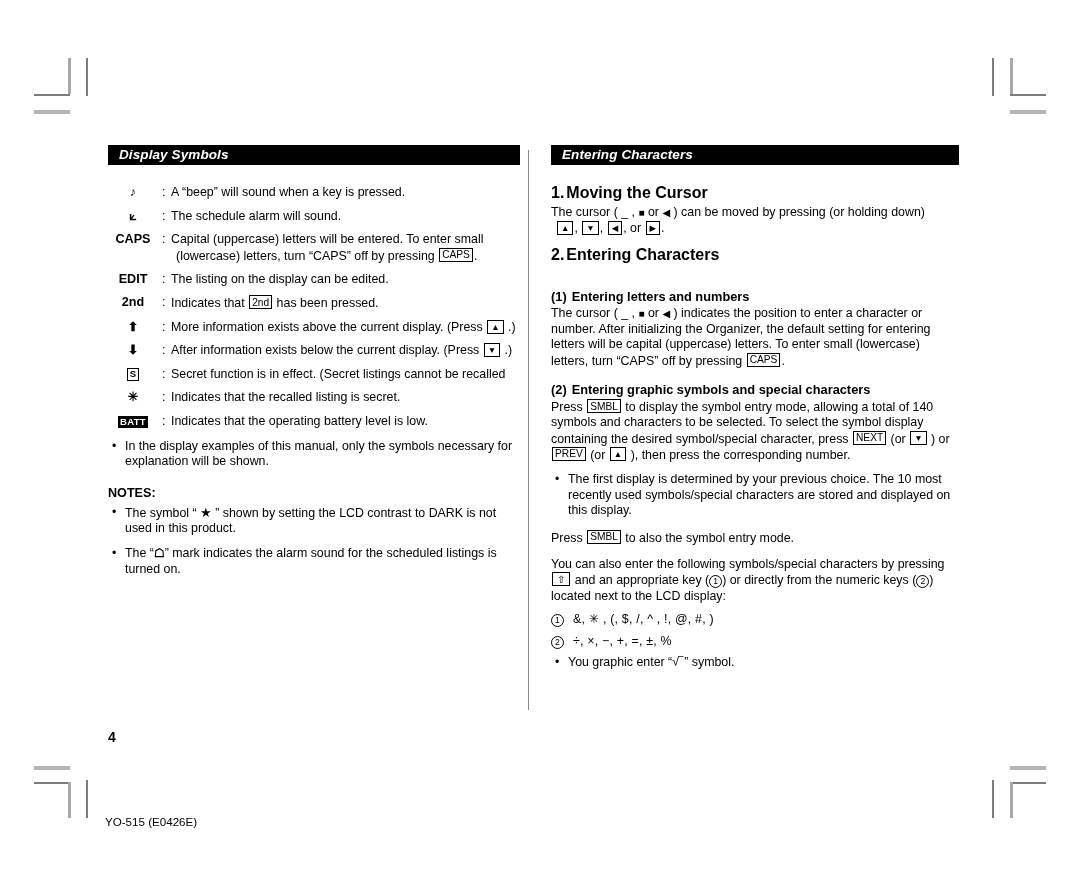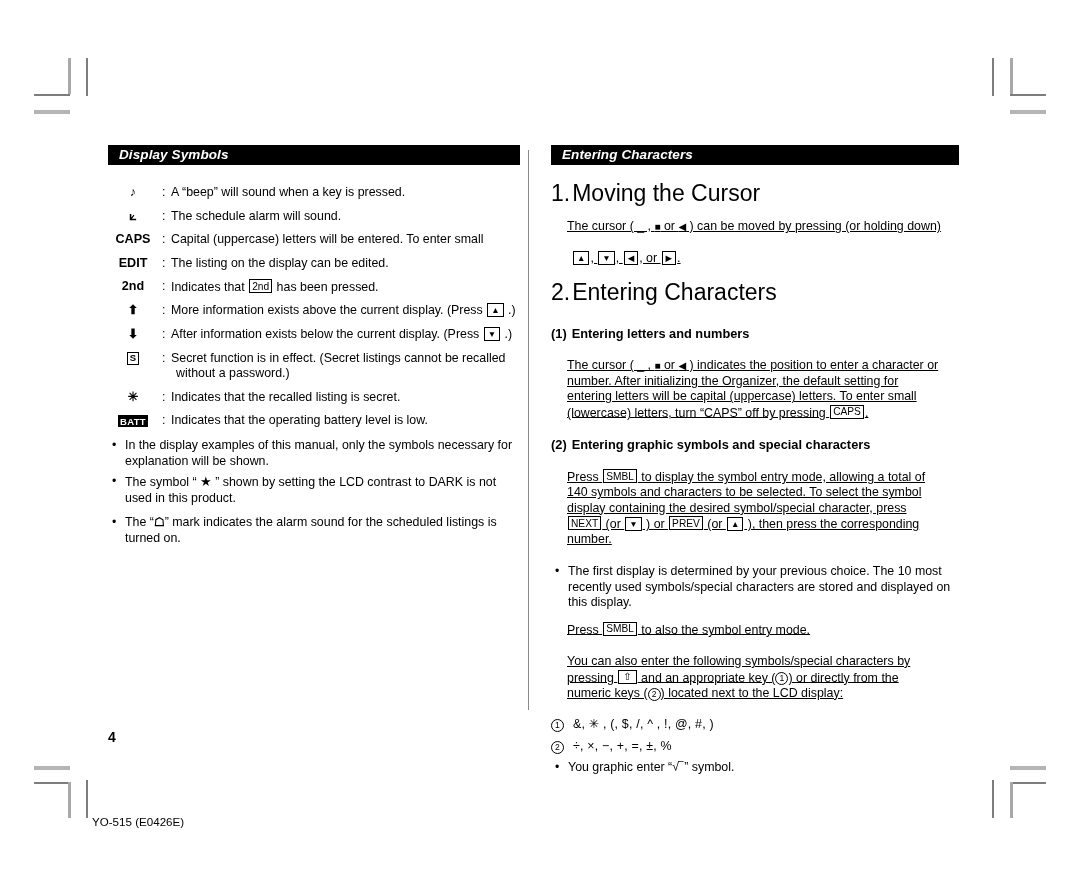--- a/index.html
+++ b/index.html
@@ -157,39 +157,38 @@
 
   .notes-head {
     font-weight: bold;
     font-size: 12.6px;
     margin-top: 16px;
     margin-bottom: 3px;
   }
 
   
   .h1 {
-    font-weight: normal;
-    font-size: 23px;
+    font-weight: bold;
+    font-size: 16px;
     line-height: 20px;
     margin: 0 0 2px 0;
   }
   .h1 .num { margin-right: 2px; }
   .h2 {
     font-weight: bold;
     font-size: 12.8px;
     line-height: 16px;
     margin: 13px 0 1px 0;
   }
   .h2 .pnum { margin-right: 5px; }
 
   .para {
     font-size: 12.4px;
     line-height: 15.6px;
-    margin: 16px;
-    text-decoration: underline;
+    margin: 0;
   }
   .para.gap { margin-top: 11px; }
   .indent2 { padding-left: 5px; }
 
   .circ {
     display: inline-block;
     border: 1.1px solid #000;
     border-radius: 50%;
     width: 11px;
     height: 11px;
@@ -217,21 +216,21 @@
   
   .pagenum {
     position: absolute;
     left: 108px;
     top: 729px;
     font-weight: bold;
     font-size: 14px;
   }
   .footer-code {
     position: absolute;
-    left: 92px;
+    left: 105px;
     top: 815px;
     font-size: 11.6px;
   }
 </style>
 </head>
 <body>
 
 <div class="page">
 
   <div class="regmark" style="left:24px;top:58px;width:70px;height:55px;">
@@ -273,21 +272,21 @@
       <div class="desc"><span class="colon">:</span><span>A “beep” will sound when a key is pressed.</span></div>
     </div>
 
     <div class="symrow">
       <div class="sym g-bell">⟀</div>
       <div class="desc"><span class="colon">:</span><span>The schedule alarm will sound.</span></div>
     </div>
 
     <div class="symrow">
       <div class="sym">CAPS</div>
-      <div class="desc"><span class="colon">:</span><span>Capital (uppercase) letters will be entered. To enter small</span></div>
+      <div class="desc"><span class="colon">:</span><span>Capital (uppercase) letters will be entered. To enter small</span><span class="line2"><span>(lowercase) letters, turn “CAPS” off by pressing </span><span class="key">CAPS</span><span>.</span></span></div>
     </div>
 
     <div class="symrow">
       <div class="sym">EDIT</div>
       <div class="desc"><span class="colon">:</span><span>The listing on the display can be edited.</span></div>
     </div>
 
     <div class="symrow">
       <div class="sym">2nd</div>
       <div class="desc"><span class="colon">:</span><span>Indicates that </span><span class="key">2nd</span><span> has been pressed.</span></div>
@@ -298,38 +297,39 @@
       <div class="desc"><span class="colon">:</span><span>More information exists above the current display. (Press </span><span class="key arrow">▲</span><span> .)</span></div>
     </div>
 
     <div class="symrow">
       <div class="sym g-down">⬇</div>
       <div class="desc"><span class="colon">:</span><span>After information exists below the current display. (Press </span><span class="key arrow">▼</span><span> .)</span></div>
     </div>
 
     <div class="symrow">
       <div class="sym"><span class="g-boxS">S</span></div>
-      <div class="desc"><span class="colon">:</span><span>Secret function is in effect. (Secret listings cannot be recalled</span><span class="line2">without a password.)</span></div>
+      <div class="desc"><span class="colon">:</span><span>Secret function is in effect. (Secret listings cannot be recalled</span></div>
     </div>
 
     <div class="symrow">
       <div class="sym g-ast">✳</div>
       <div class="desc"><span class="colon">:</span><span>Indicates that the recalled listing is secret.</span></div>
     </div>
 
     <div class="symrow">
       <div class="sym"><span class="g-batt">BATT</span></div>
       <div class="desc"><span class="colon">:</span><span>Indicates that the operating battery level is low.</span></div>
     </div>
 
     <div class="bullet">
       <div class="dot">•</div>
       <div class="btxt">In the display examples of this manual, only the symbols necessary for explanation will be shown.</div>
     </div>
 
+    <div class="notes-head">NOTES:</div>
 
     <div class="bullet" style="margin-top:5px;">
       <div class="dot">•</div>
       <div class="btxt"><span>The symbol “ </span><span style="font-size:13px;">★</span><span> ” shown by setting the LCD contrast to DARK is not used in this product.</span></div>
     </div>
 
     <div class="bullet">
       <div class="dot">•</div>
       <div class="btxt"><span>The “</span><span style="font-size:12px;font-weight:bold;">☖</span><span>” mark indicates the alarm sound for the scheduled listings is turned on.</span></div>
     </div>

